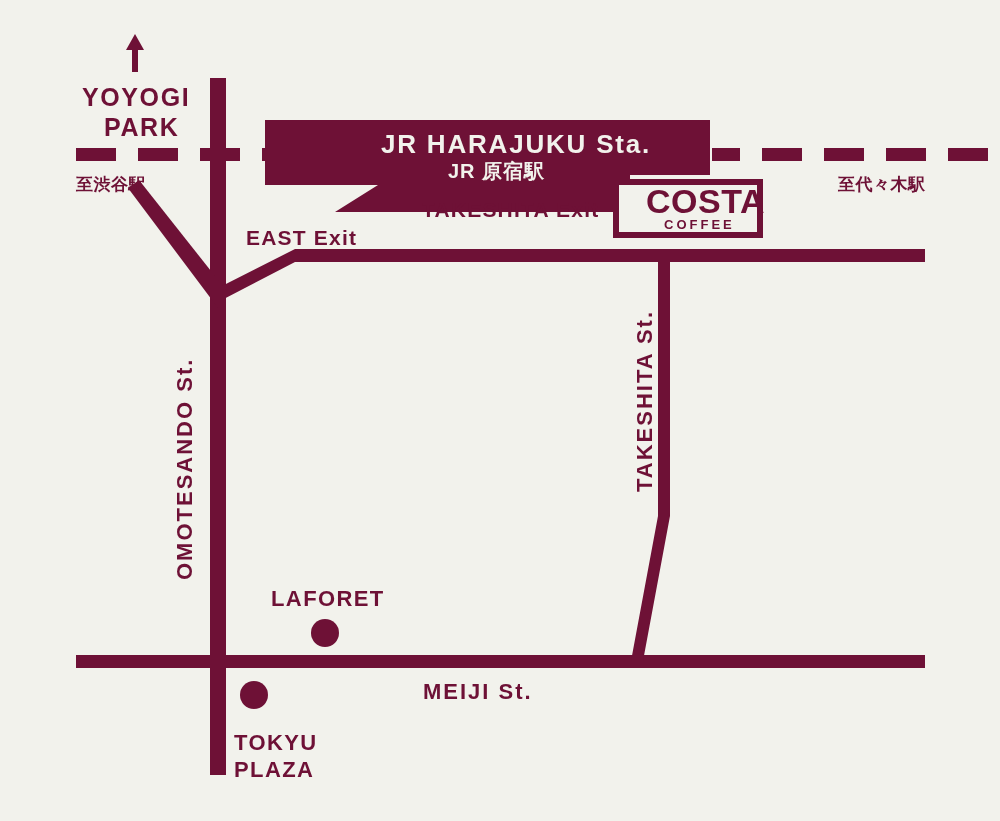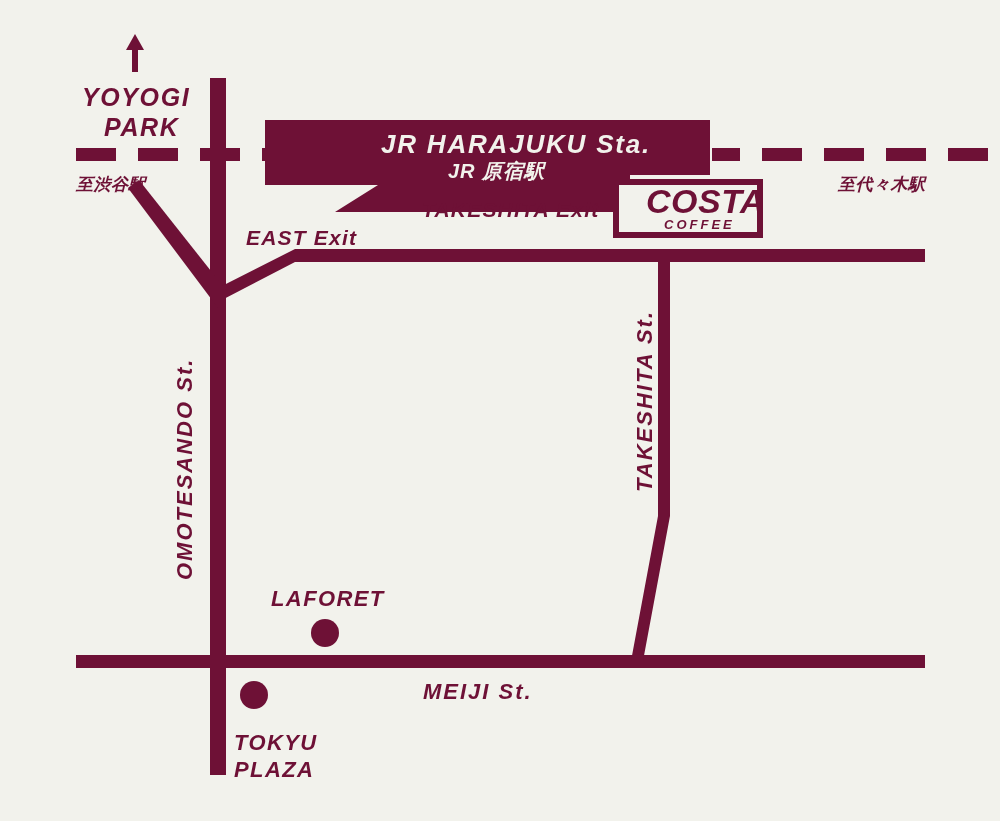--- a/index.html
+++ b/index.html
@@ -11,21 +11,20 @@
     width: 1000px;
     height: 821px;
     overflow: hidden;
     font-family: "Liberation Sans", sans-serif;
   }
   #map-root {
     position: relative;
     width: 840px;
     height: 821px;
     background: #F2F2EC;
-    font-style: italic;
   }
   svg#map-svg {
     display: block;
     width: 1000px;
     height: 821px;
   }
   .road { fill: #6E1136; }
   .rail-dash { fill: #6E1136; }
   .station-shape { fill: #6E1136; }
   .poi-dot { fill: #6E1136; }

